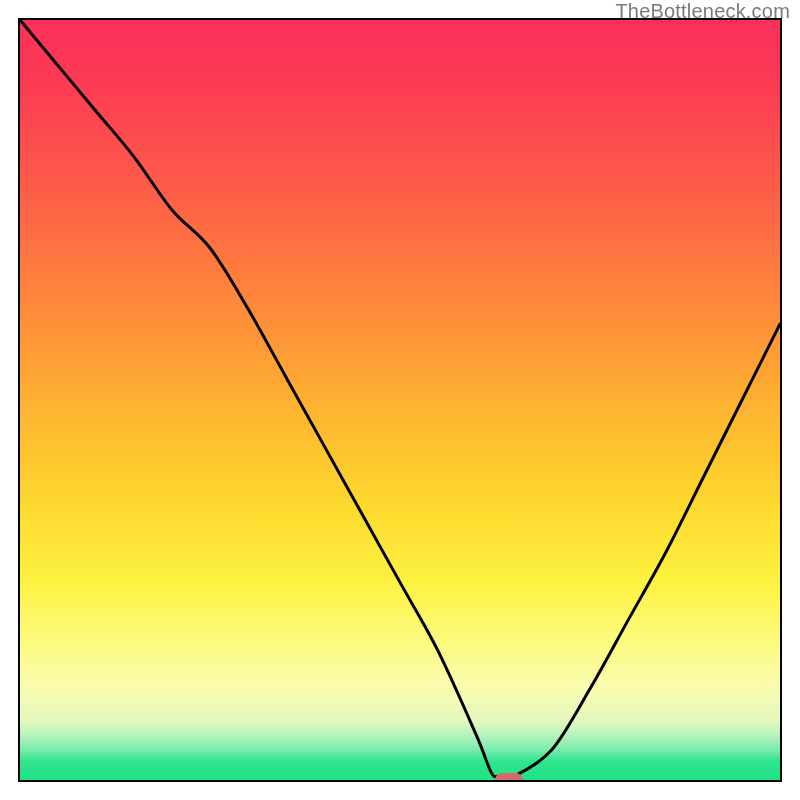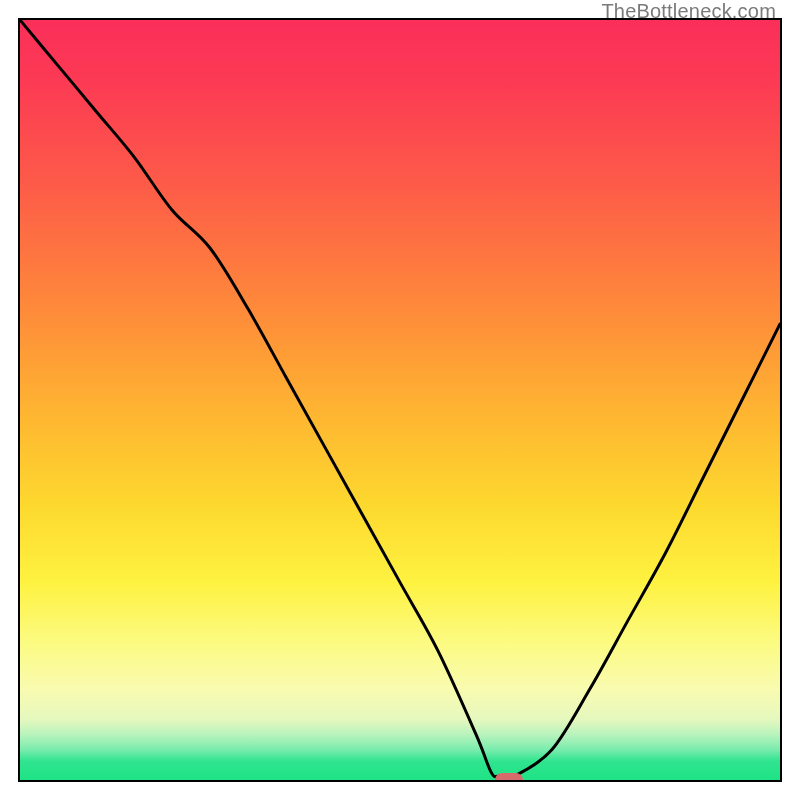--- a/index.html
+++ b/index.html
@@ -62,21 +62,21 @@
     position: absolute;
     width: 28px;
     height: 14px;
     border-radius: 7px;
     background: #d76a6b;
     transform: translate(-50%, -50%);
   }
   .watermark {
     position: absolute;
     top: 0px;
-    right: 24px;
+    right: 10px;
     font-size: 20px;
     font-weight: 500;
     color: #7a7a7a;
     letter-spacing: 0.2px;
   }
 </style>
 </head>
 <body>
 
 <div class="chart-container">

